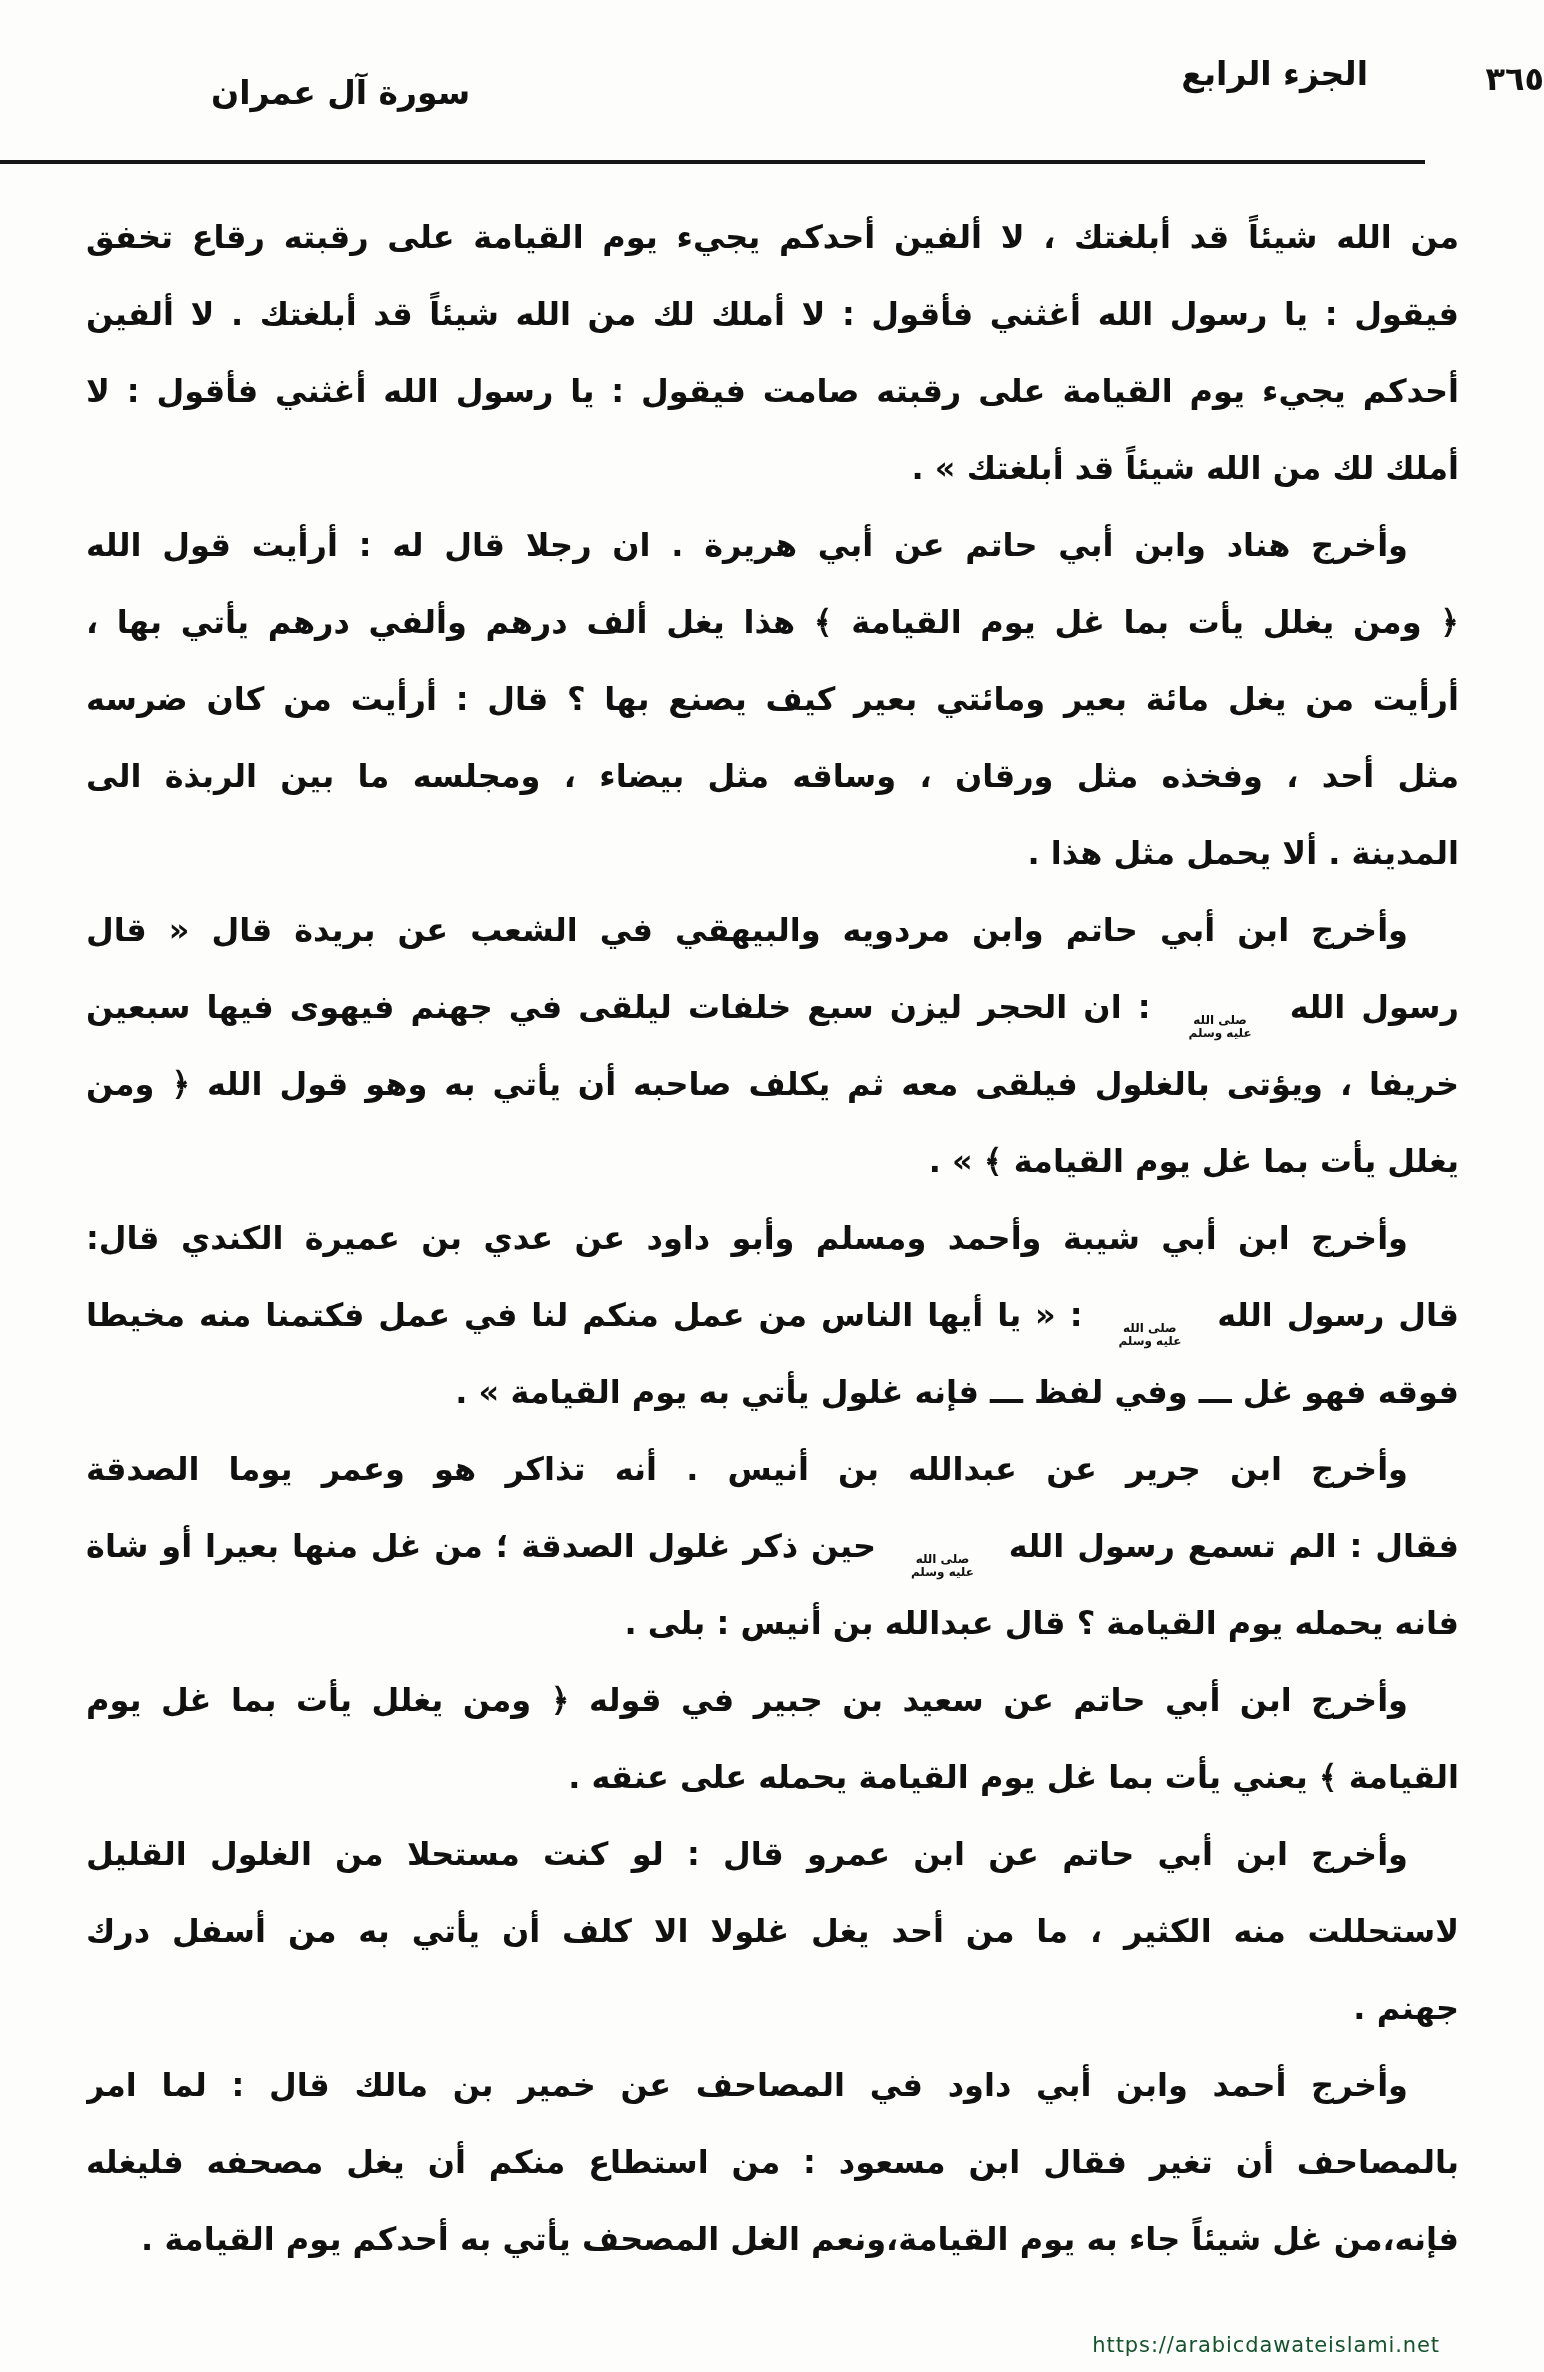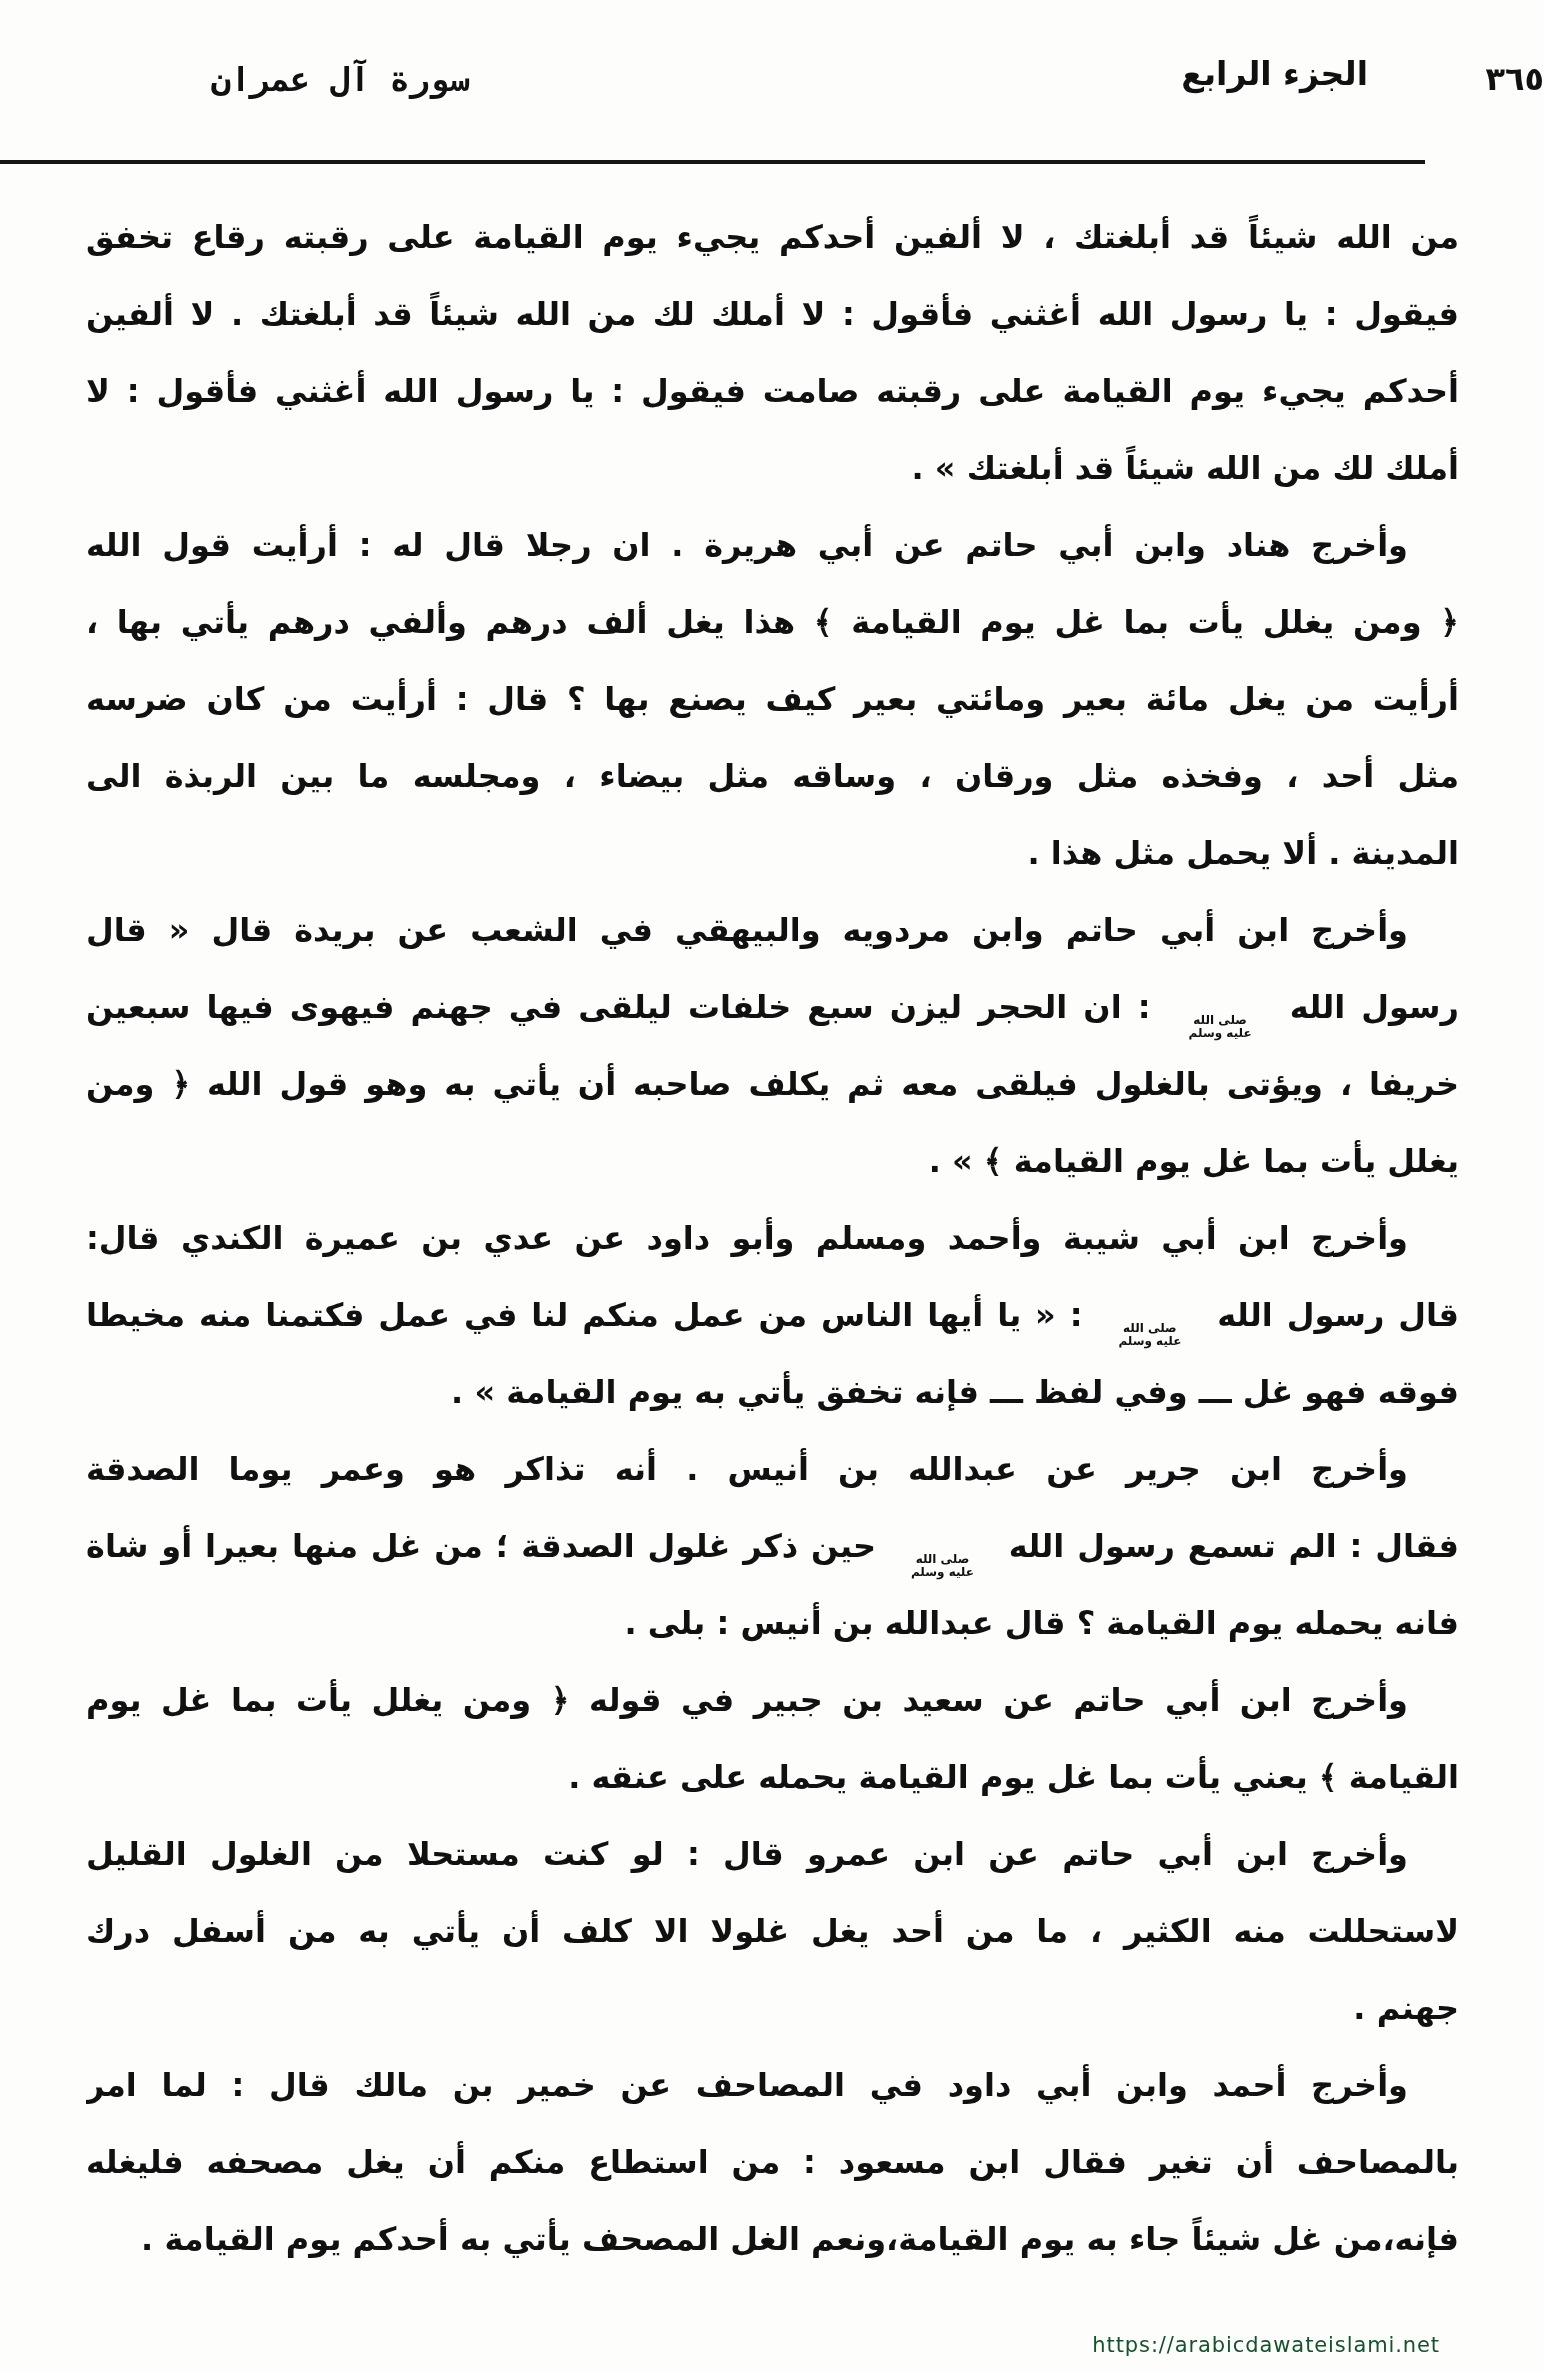--- a/index.html
+++ b/index.html
@@ -9,21 +9,21 @@
     font-family:"DejaVu Sans",sans-serif;
     color:#111;
     overflow:hidden;
   }
   .page{position:relative;width:1544px;height:2373px;direction:rtl;}
 
   
   .header{position:absolute;top:54px;left:0;right:0;height:59px;font-weight:bold;font-size:33px;}
   .h-right{position:absolute;right:176px;top:0;white-space:nowrap;}
   .h-center{position:absolute;left:0;right:0;top:5.6px;text-align:right;font-size:32px;}
-  .h-left{position:absolute;left:211px;top:6px;white-space:nowrap;font-family:Liberation Mono, monospace;}
+  .h-left{position:absolute;left:211px;top:19px;white-space:nowrap;}
   .rule{position:absolute;top:160px;left:0;right:119px;height:3.7px;background:#161616;}
 
   
   .textbody{
     position:absolute;top:199px;right:85px;left:86px;
     font-weight:bold;font-size:32px;
   }
   .para{margin:0;padding:0;}
   .line{
     height:77px;line-height:77px;
@@ -90,21 +90,21 @@
       <div class="line">خريفا ، ويؤتى بالغلول فيلقى معه ثم يكلف صاحبه أن يأتي به وهو قول الله ﴿ ومن</div>
       <div class="line last">يغلل يأت بما غل يوم القيامة ﴾ » .</div>
     </div>
 
     <div class="para">
       <div class="line indent">وأخرج ابن أبي شيبة وأحمد ومسلم وأبو داود عن عدي بن عميرة الكندي قال:</div>
       <div class="line"><span>قال رسول الله </span><span class="saw">
             <span>صلى الله</span>
             <span>عليه وسلم</span>
           </span><span> : « يا أيها الناس من عمل منكم لنا في عمل فكتمنا منه مخيطا فما</span></div>
-      <div class="line last">فوقه فهو غل ـــ وفي لفظ ـــ فإنه تخفق يأتي به يوم القيامة » .</div>
+      <div class="line last">فوقه فهو غل ـــ وفي لفظ ـــ فإنه غلول يأتي به يوم القيامة » .</div>
     </div>
 
     <div class="para">
       <div class="line indent">وأخرج ابن جرير عن عبدالله بن أنيس . أنه تذاكر هو وعمر يوما الصدقة</div>
       <div class="line"><span>فقال : الم تسمع رسول الله </span><span class="saw">
             <span>صلى الله</span>
             <span>عليه وسلم</span>
           </span><span> حين ذكر غلول الصدقة ؛ من غل منها بعيرا أو شاة</span></div>
       <div class="line last">فانه يحمله يوم القيامة ؟ قال عبدالله بن أنيس : بلى .</div>
     </div>

